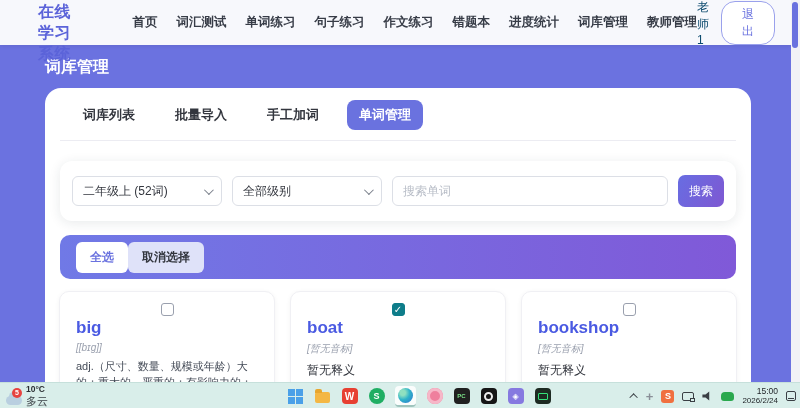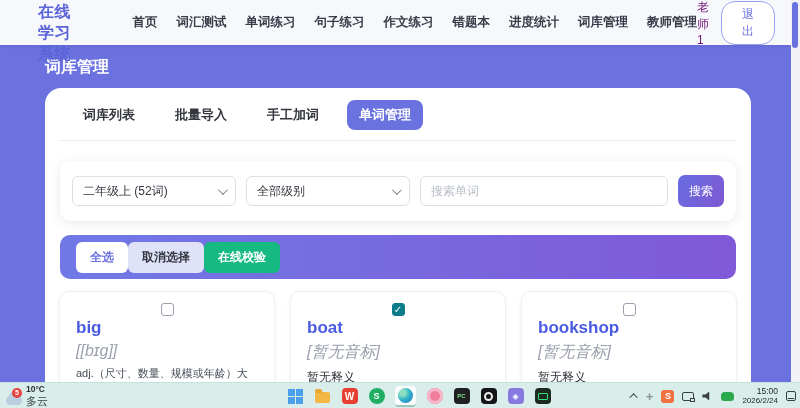--- a/index.html
+++ b/index.html
@@ -14,21 +14,21 @@
   
   .navbar {
     position:absolute; top:0; left:0; right:9px; height:45px;
     background:#f7f8fc; display:flex; align-items:center;
     padding:0 16px 0 38px; box-shadow:0 1px 4px rgba(60,64,120,.18); z-index:6;
   }
   .brand { font-size:16px; font-weight:bold; color:#5b63d9; letter-spacing:.5px; }
   .nav-menu { display:flex; gap:19px; margin-left:58px; }
   .nav-item { font-size:12.5px; font-weight:600; color:#373c47; cursor:pointer; white-space:nowrap; }
   .nav-right { margin-left:auto; display:flex; align-items:center; gap:12px; }
-  .user-name { font-size:12px; color:#701a75; }
+  .user-name { font-size:12px; color:#0c4a6e; }
   .logout-btn {
     font-size:12px; color:#6a72df; background:#fff; border:1px solid #9aa1ec;
     border-radius:14px; padding:4px 20px; cursor:pointer;
   }
 
   
   .scrollbar { position:absolute; top:0; right:0; width:9px; height:382px; background:#f2f2f6; z-index:7; }
   .scroll-thumb { position:absolute; top:2px; left:1px; width:6px; height:46px; background:#6a72df; border-radius:3px; }
 
   
@@ -42,21 +42,21 @@
   .tabs { display:flex; align-items:center; gap:16px; margin:12px 15px 0; padding:0 11px 10px; border-bottom:1px solid #ececf2; }
   .tab { font-size:13px; font-weight:600; color:#33363e; padding:6px 12px; cursor:pointer; white-space:nowrap; }
   .tab.active { background:#6a72df; color:#fff; border-radius:8px; }
 
   .filter-bar {
     margin:20px 15px 0; background:#fff; border-radius:12px;
     box-shadow:0 2px 12px rgba(31,45,61,.10); padding:14px 12px;
     display:flex; align-items:center; gap:10px;
   }
   .select {
-    width:164px; height:30px; border:1px solid #dcdfe6; border-radius:6px;
+    width:150px; height:30px; border:1px solid #dcdfe6; border-radius:6px;
     display:flex; align-items:center; justify-content:space-between;
     padding:0 10px; font-size:12px; color:#33363e; cursor:pointer; background:#fff;
   }
   .chev { width:7px; height:7px; border-right:1.6px solid #7b818c; border-bottom:1.6px solid #7b818c; transform:rotate(45deg) translateY(-2px); }
   .search-input {
     flex:1; height:30px; border:1px solid #dcdfe6; border-radius:6px;
     padding:0 10px; font-size:12px; color:#33363e; outline:none; font-family:inherit;
   }
   .search-input::placeholder { color:#b8bdc7; }
   .search-btn {
@@ -82,21 +82,21 @@
   }
   .cb-row { text-align:center; height:16px; }
   .checkbox {
     display:inline-block; width:13px; height:13px; border:1.5px solid #9aa0ae;
     border-radius:3px; cursor:pointer; vertical-align:middle; background:#fff;
     font-size:10px; line-height:12px; color:#fff; text-align:center;
   }
   .checkbox.checked { background:#0e7d8a; border-color:#0e7d8a; }
   .checkbox.checked::after { content:"\2713"; }
   .word-title { font-size:17px; font-weight:bold; color:#4a5ae2; margin-top:2px; }
-  .phonetic { font-size:16px; font-style:italic; color:#9aa0ae; margin-top:4px; }
+  .phonetic { font-size:10px; font-style:italic; color:#9aa0ae; margin-top:4px; }
   .definition { font-size:11px; color:#444b57; line-height:1.45; margin-top:6px; }
   .no-def { font-size:12px; color:#33363e; margin-top:6px; }
   .badge {
     display:inline-block; margin-top:10px; background:#faeecb; color:#cf9236;
     font-size:10px; font-weight:bold; padding:3px 9px; border-radius:9px;
   }
 
   
   .taskbar {
     position:absolute; left:0; right:0; bottom:0; height:26px; background:#d9eeea;
@@ -193,21 +193,20 @@
       <span>全部级别</span>
       <span class="chev"></span>
     </div>
     <input class="search-input" type="text" placeholder="搜索单词" style="">
     <button class="search-btn">搜索</button>
   </div>
 
   <div class="bulk-bar">
     <button class="bulk-btn btn-white">全选</button>
     <button class="bulk-btn btn-light">取消选择</button>
-    <button class="bulk-btn btn-green">在线校验</button>
   </div>
 
   <div class="cards-row">
 
     <div class="word-card">
       <div class="cb-row">
         <span class="checkbox"></span>
       </div>
       <div class="word-title">big</div>
       <div class="phonetic">[[bɪg]]</div>

